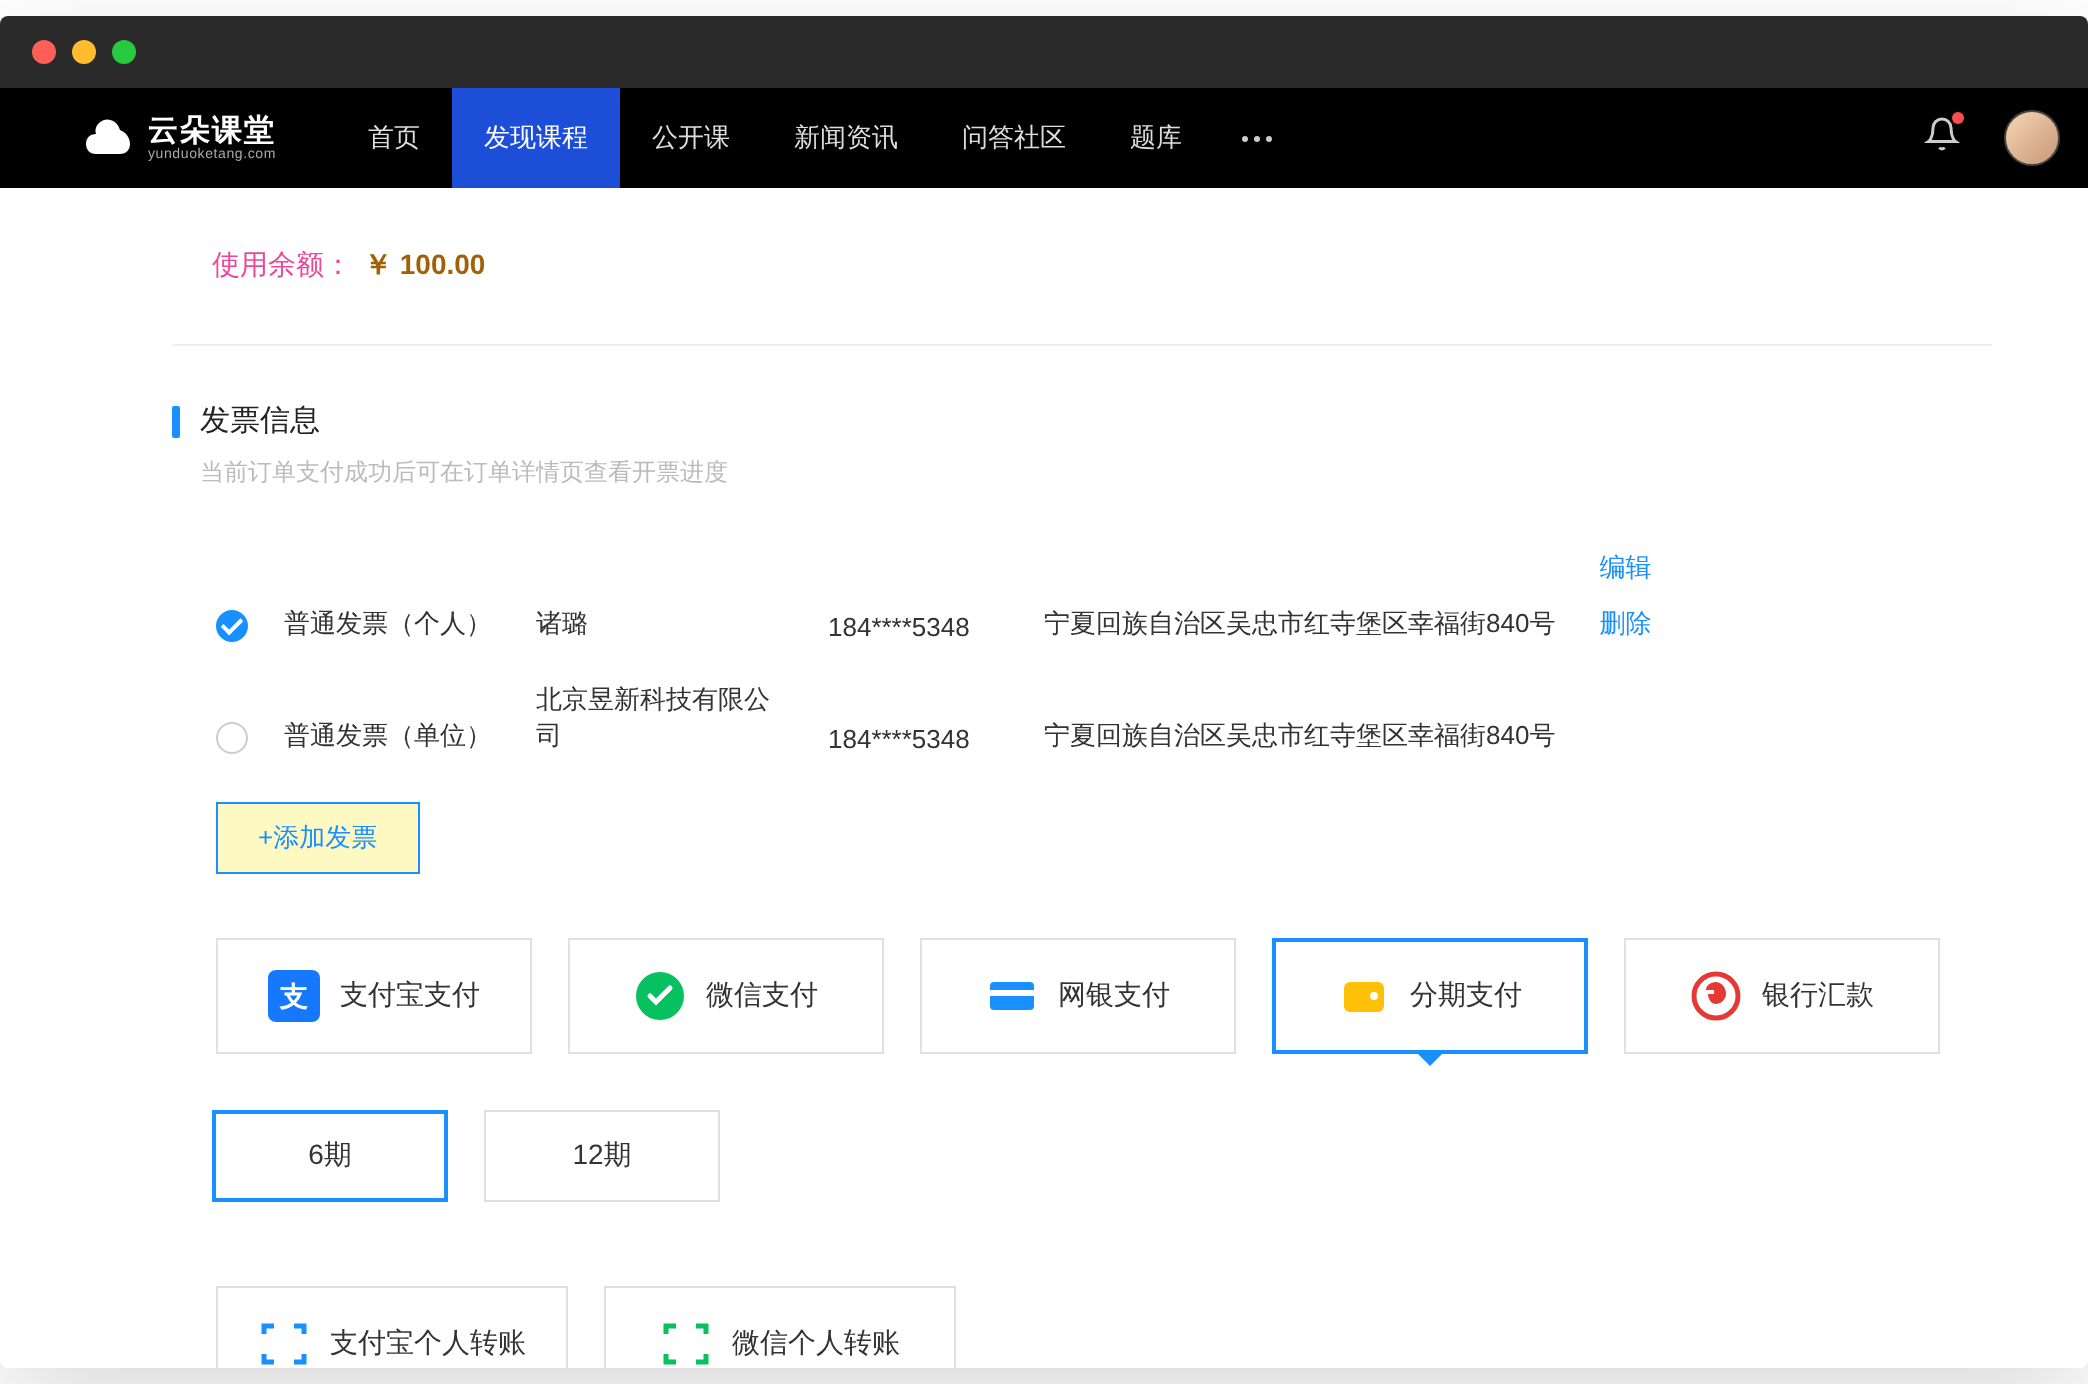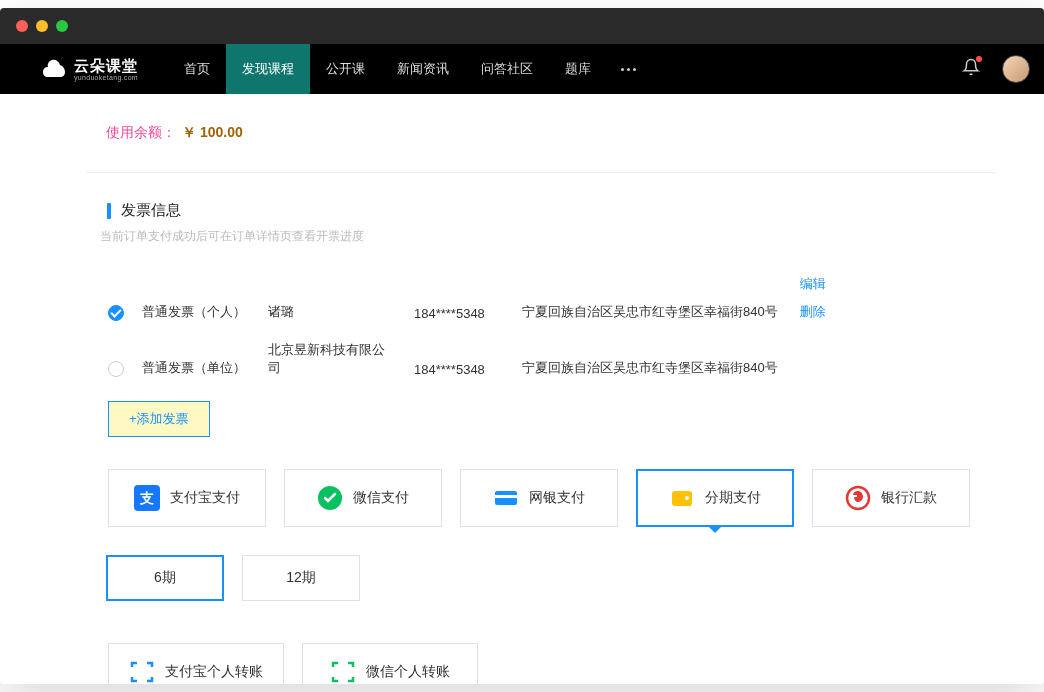--- a/index.html
+++ b/index.html
@@ -9,32 +9,32 @@
     .dot { width: 12px; height: 12px; border-radius: 50%; }
     .dot.r { background: #ff5f56; } .dot.y { background: #ffbd2e; } .dot.g { background: #27c93f; }
     .navbar { height: 50px; background: #000; display: flex; align-items: center; padding: 0 14px 0 40px; color: #fff; }
     .logo { display: flex; align-items: center; gap: 6px; margin-right: 30px; }
     .logo-mark { width: 28px; height: 28px; position: relative; }
     .logo-text { display: flex; flex-direction: column; line-height: 1; }
     .logo-cn { font-size: 15px; font-weight: 600; letter-spacing: 1px; }
     .logo-en { font-size: 7px; color: #aaa; letter-spacing: .3px; margin-top: 1px; }
     .nav-links { display: flex; align-items: center; height: 100%; }
     .nav-item { height: 100%; display: flex; align-items: center; padding: 0 16px; font-size: 13px; color: #ddd; cursor: pointer; }
-    .nav-item.active { background: #0f766e; color: #fff; }
+    .nav-item.active { background: #1d4ed8; color: #fff; }
     .nav-more { display: flex; gap: 3px; padding: 0 14px; cursor: pointer; }
     .nav-more span { width: 3px; height: 3px; background: #ccc; border-radius: 50%; }
     .nav-right { margin-left: auto; display: flex; align-items: center; gap: 22px; }
     .bell { position: relative; cursor: pointer; }
     .bell-dot { position: absolute; top: -2px; right: -2px; width: 6px; height: 6px; background: #ff4d4f; border-radius: 50%; }
     .avatar { width: 28px; height: 28px; border-radius: 50%; background: linear-gradient(135deg,#f5d6b3,#c89878); border: 1px solid #444; }
     .content { padding: 0 48px 40px 86px; height: calc(100% - 86px); overflow: hidden; }
     .balance-row { padding: 30px 20px 30px 20px; border-bottom: 1px solid #f0f0f0; margin-bottom: 28px; display: flex; align-items: baseline; gap: 6px; font-size: 14px; }
     .balance-label { color: #ec4899; }
     .balance-amt { color: #a16207; font-weight: 700; }
-    .section-title { display: flex; align-items: center; gap: 10px; margin-bottom: 8px; margin-left: 21px; }
+    .section-title { display: flex; align-items: center; gap: 10px; margin-bottom: 8px; }
     .section-bar { width: 4px; height: 16px; background: #1890ff; border-radius: 1px; }
     .section-name { font-size: 15px; color: #222; font-weight: 500; }
     .section-sub { font-size: 12px; color: #bbb; margin-bottom: 20px; margin-left: 14px; }
     .invoice-row { display: flex; align-items: flex-end; gap: 18px; font-size: 13px; color: #333; padding: 10px 0 10px 22px; }
     .radio { width: 16px; height: 16px; border-radius: 50%; border: 1px solid #ccc; flex-shrink: 0; position: relative; cursor: pointer; }
     .radio.checked { border-color: #1890ff; background: #1890ff; }
     .radio.checked::after { content: ""; position: absolute; left: 4px; top: 1px; width: 4px; height: 8px; border: solid #fff; border-width: 0 2px 2px 0; transform: rotate(45deg); }
     .inv-type { width: 108px; }
     .inv-name { width: 128px; }
     .inv-phone { width: 90px; }

